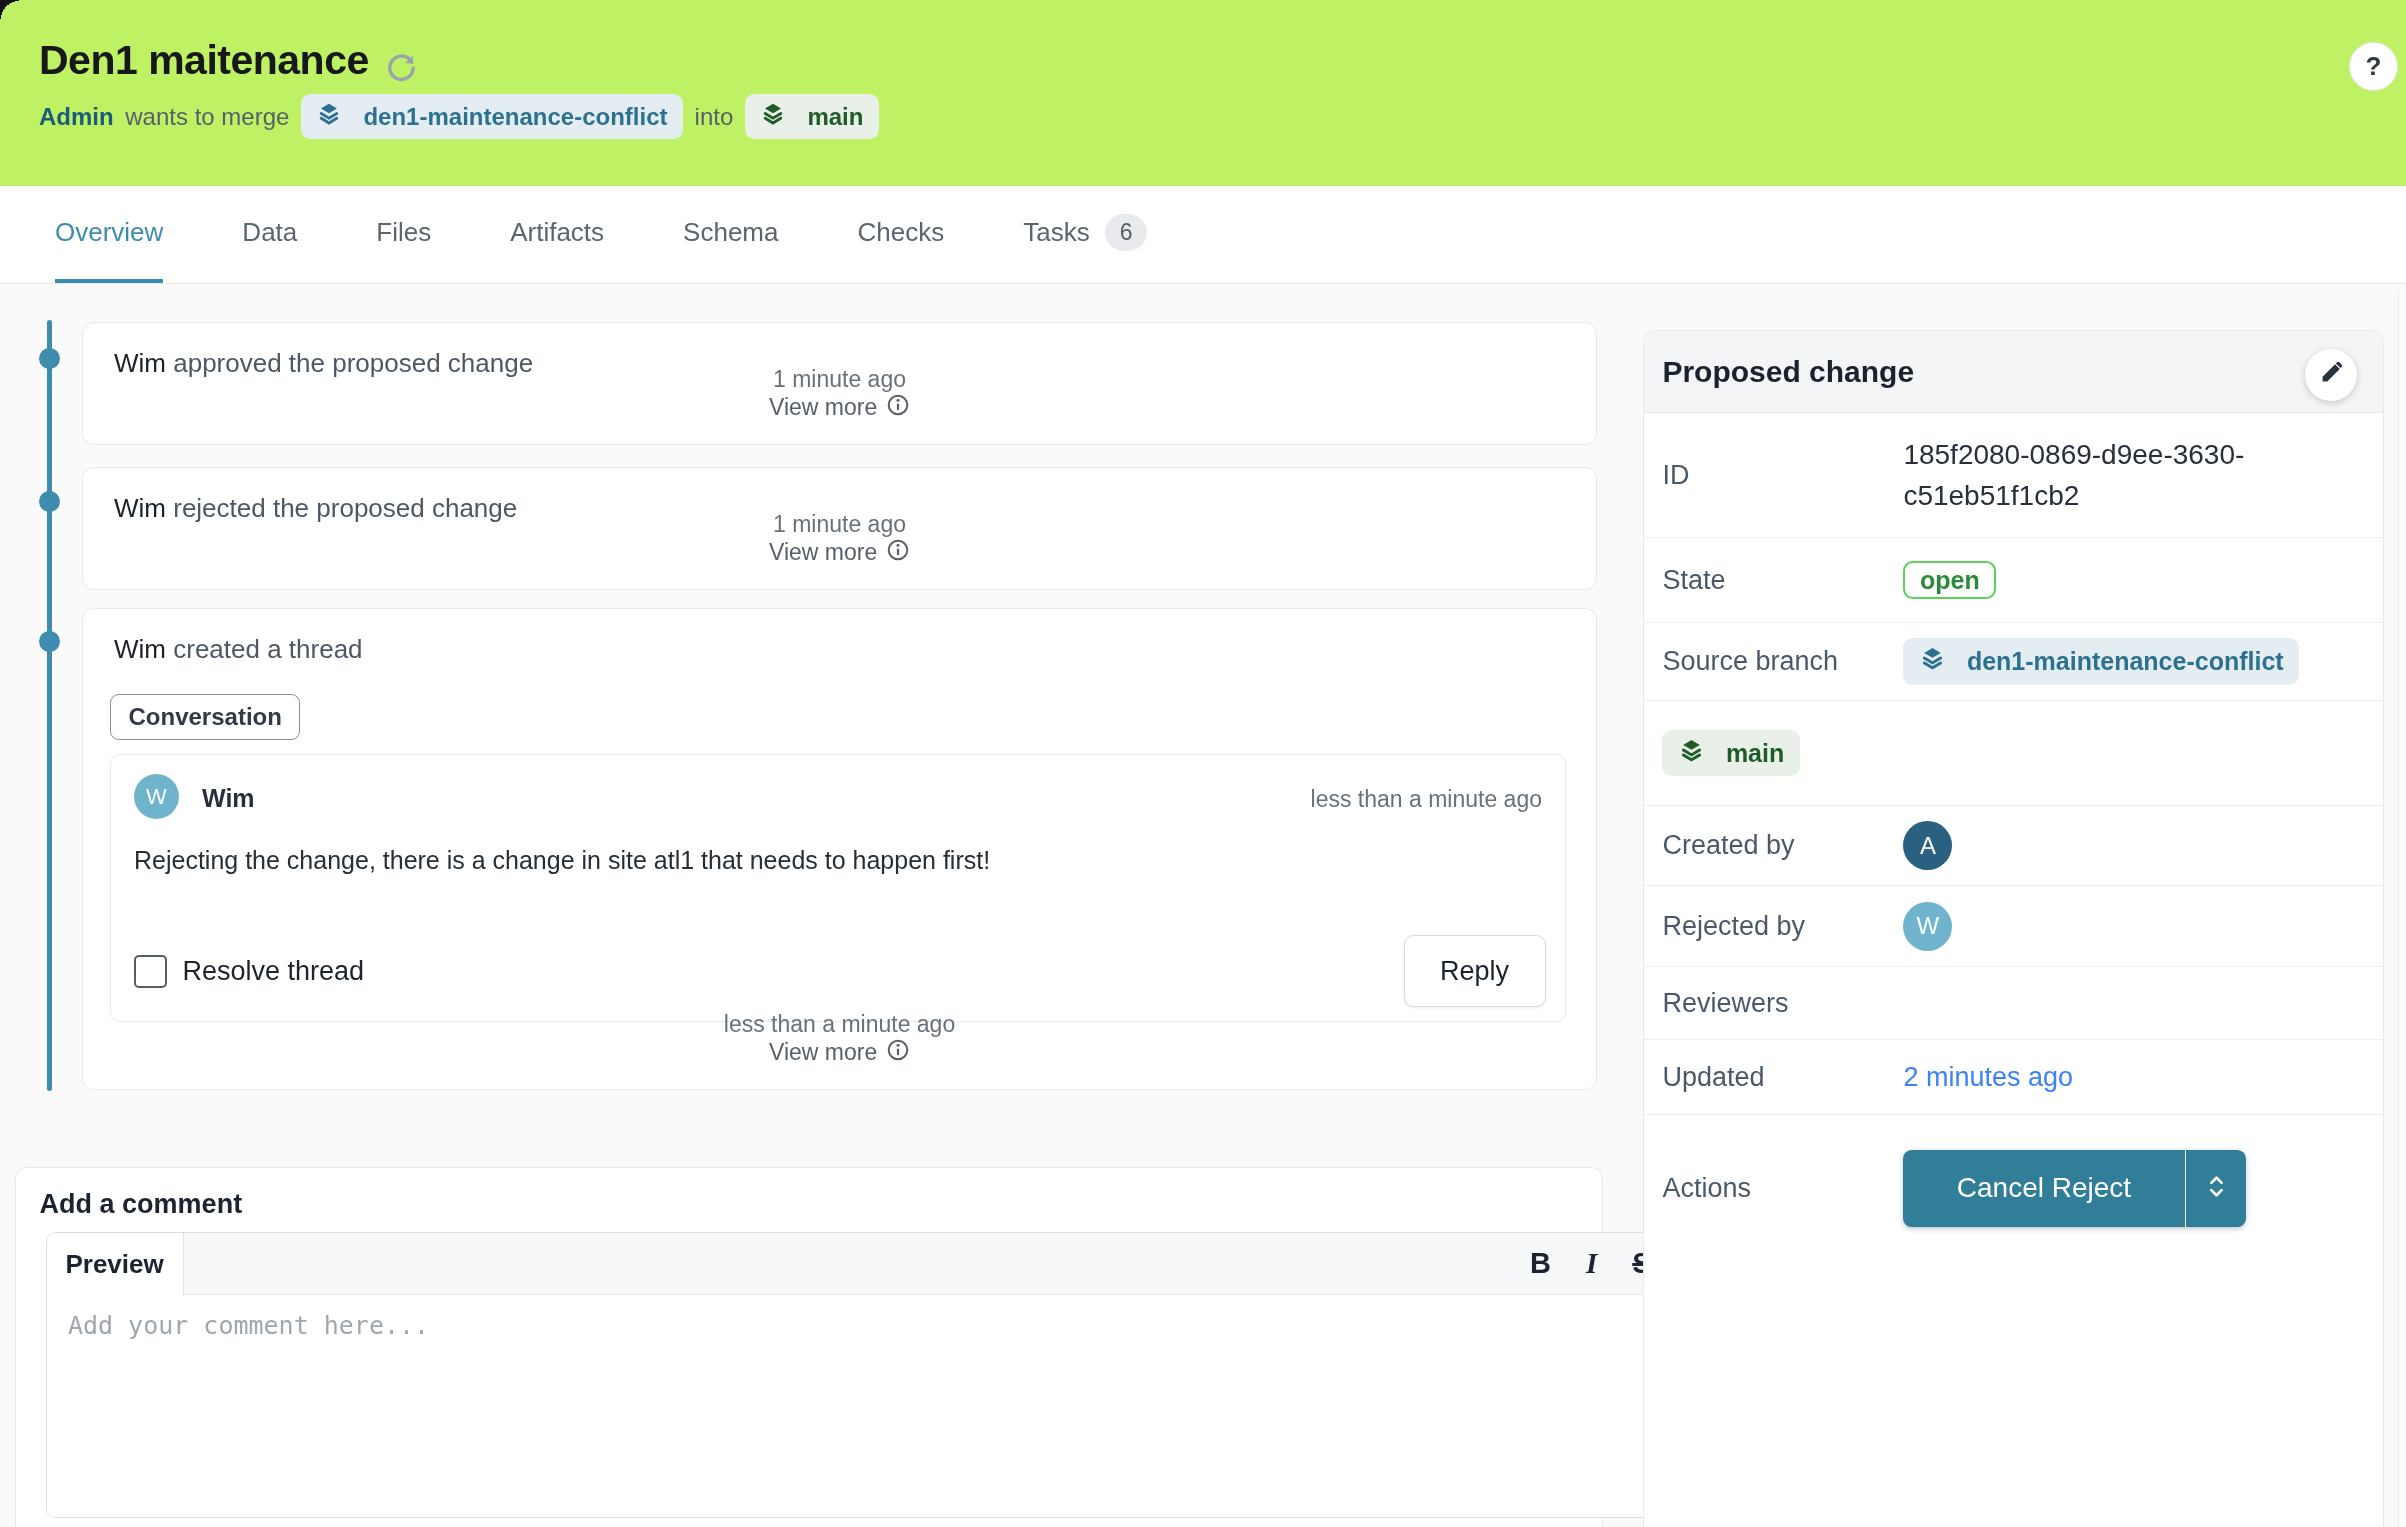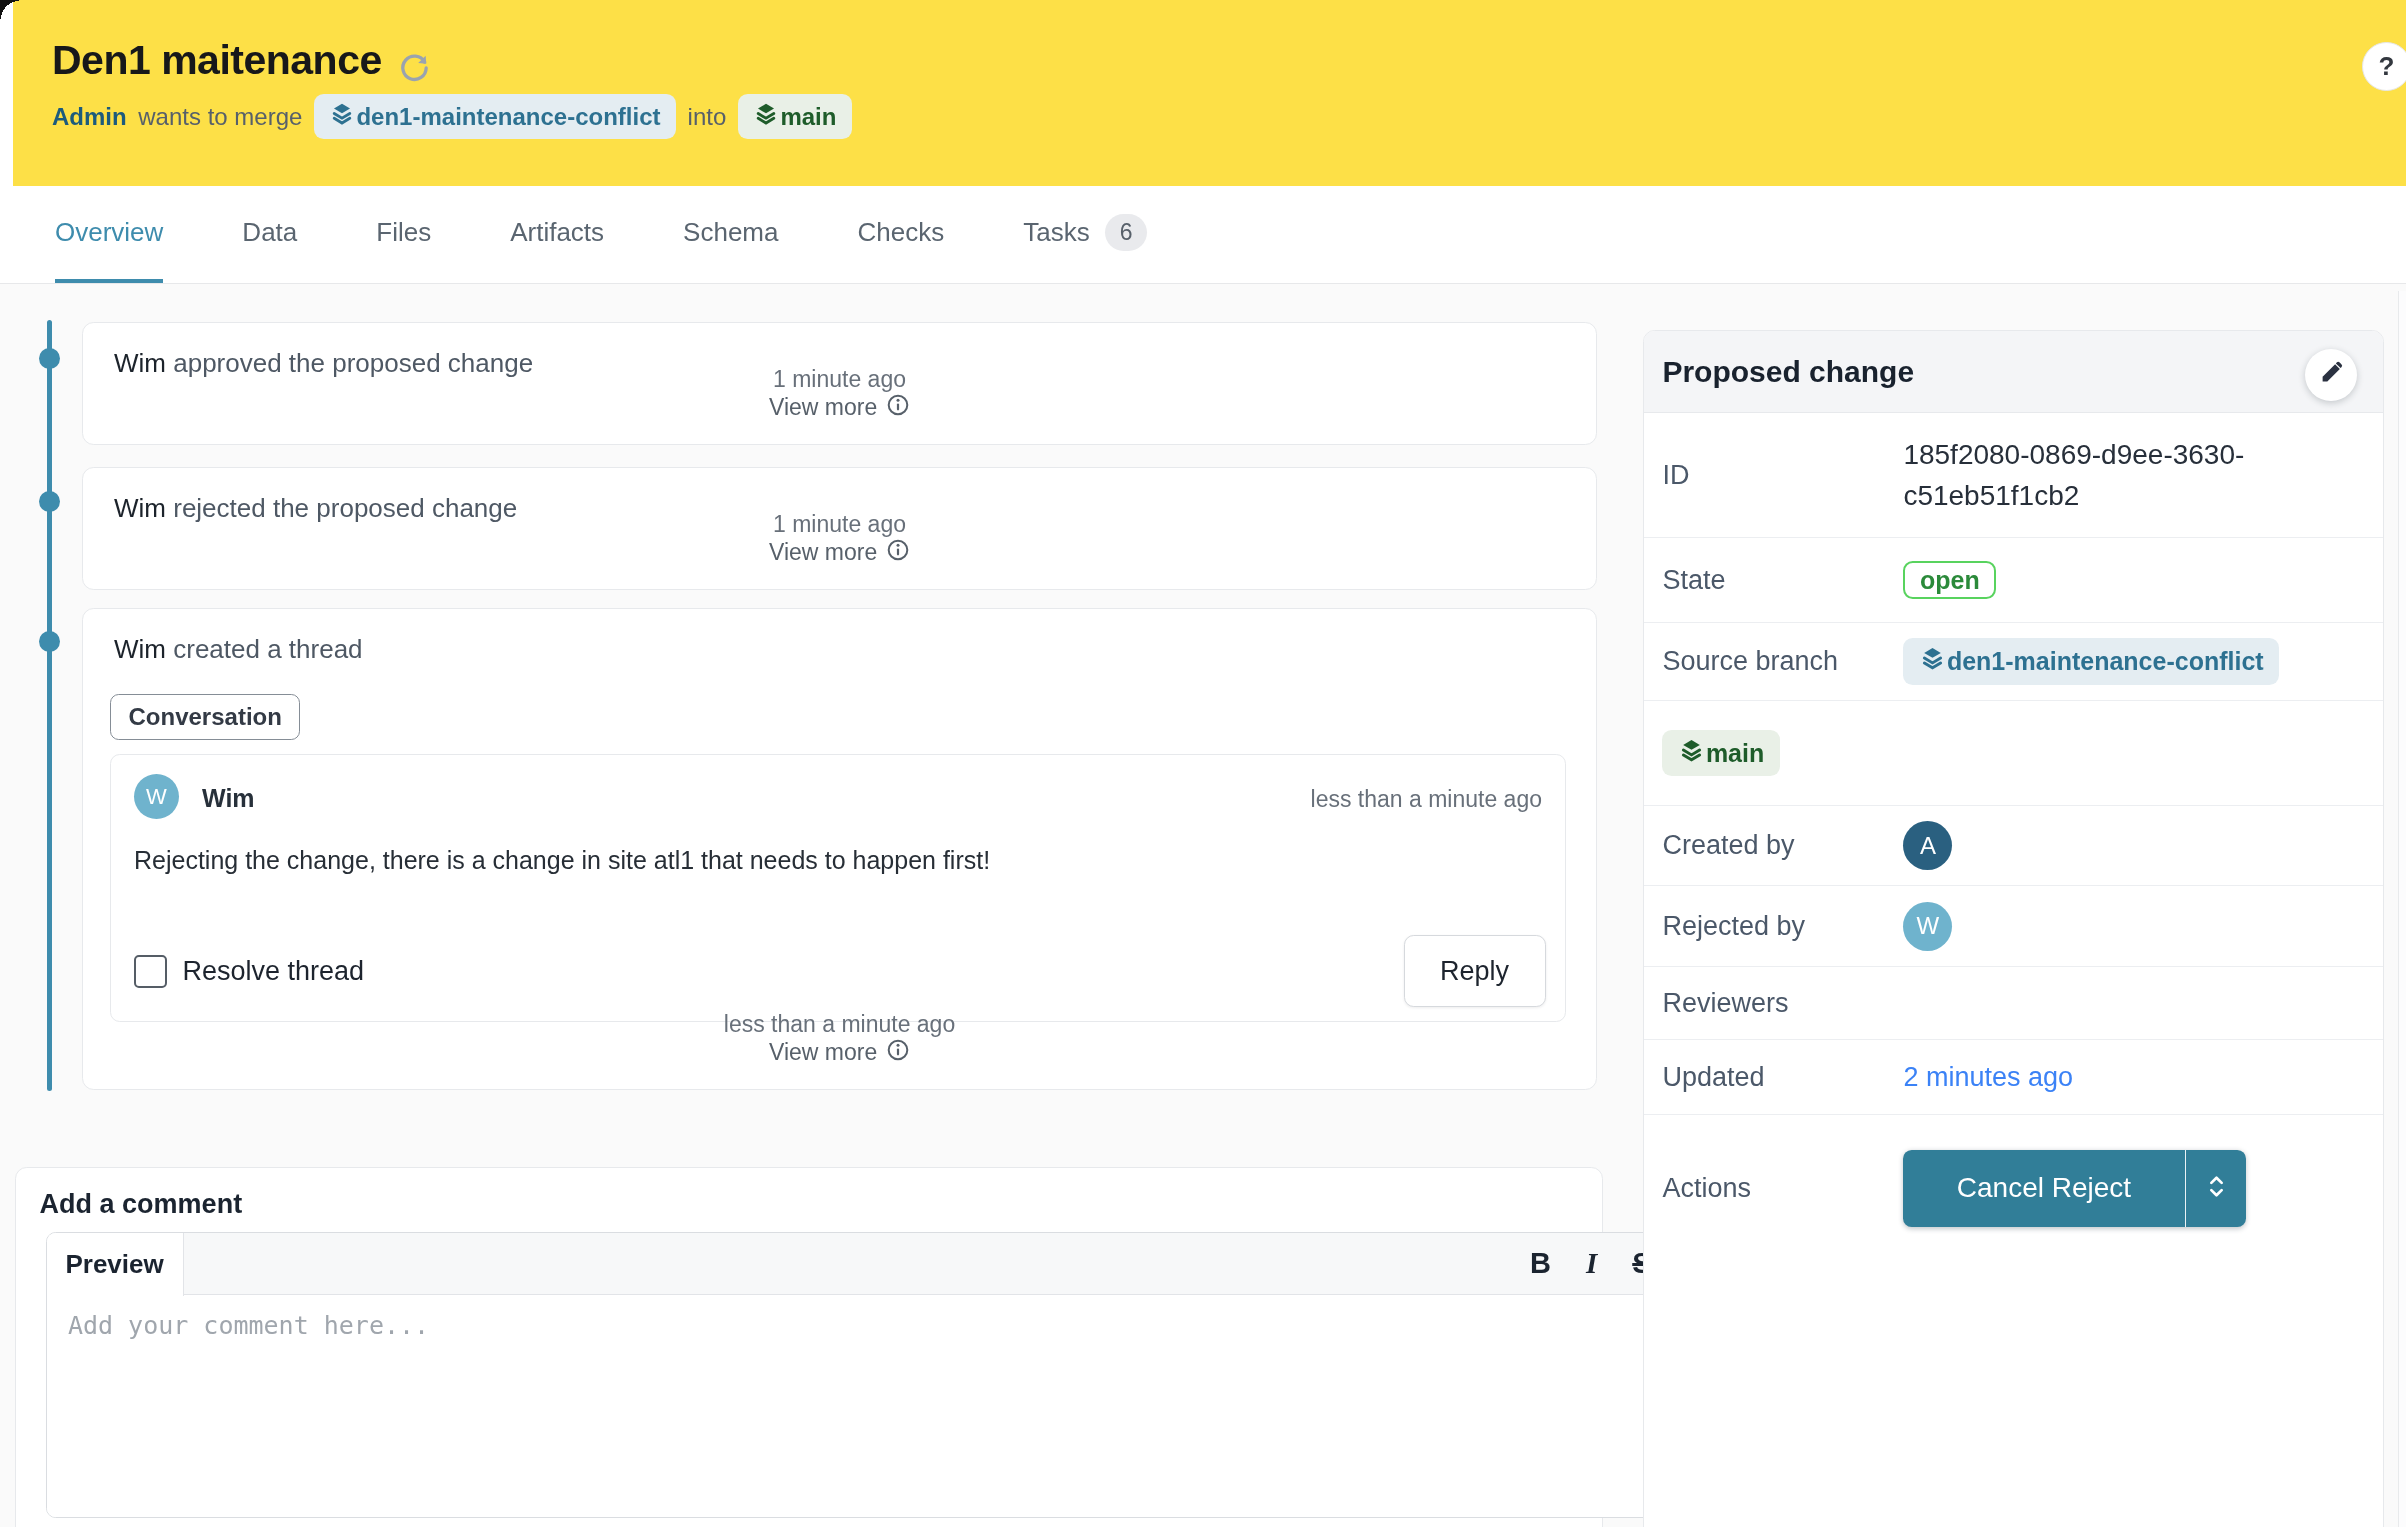--- a/index.html
+++ b/index.html
@@ -5,29 +5,29 @@
   * { margin:0; padding:0; box-sizing:border-box; }
   html,body { width:2407px; height:1527px; overflow:hidden; background:#fff;
     font-family:"Liberation Sans", sans-serif; -webkit-font-smoothing:antialiased; }
   #app { position:relative; width:2407px; height:1527px; background:#fff; }
 
   
   #corner { position:absolute; top:0; left:0; width:19.4px; height:19.4px;
     background:radial-gradient(circle at 19.4px 19.4px, transparent 18.4px, #111 18.4px); z-index:50; }
 
   
-  .top { position:absolute; top:0; left:13px; right:0; height:186px; background:#fde047; }
+  .top { position:absolute; top:0; left:0; right:0; height:186px; background:#bef264; }
   .page-title { position:absolute; left:39px; top:37px; font-size:41px; font-weight:700; color:#17181a; letter-spacing:-0.5px; }
   .refresh-btn { position:absolute; left:382px; top:49px; width:39px; height:39px; display:flex; align-items:center; justify-content:center; cursor:pointer; }
   .help-btn { position:absolute; left:2349px; top:42px; width:49px; height:49px; border-radius:50%;
     border:1.9px solid #e5e6e9; background:#fff; display:flex; align-items:center; justify-content:center;
     font-size:26px; color:#33383f; font-weight:600; }
   .subtitle { position:absolute; left:39px; top:95px; height:43px; display:flex; align-items:center; gap:11.6px; font-size:24px; color:#57606a; }
   .subtitle .author { color:#1d5b7c; font-weight:700; }
-  .branch-badge { display:inline-flex; align-items:center; gap:1px; padding:6.8px 15.5px; border-radius:9.7px; font-size:24px; font-weight:700; }
+  .branch-badge { display:inline-flex; align-items:center; gap:21px; padding:6.8px 15.5px; border-radius:9.7px; font-size:24px; font-weight:700; }
   .branch-badge svg { flex:0 0 auto; }
   .badge-blue { background:#e4edf2; color:#2d7191; }
   .badge-green { background:#e9f0e7; color:#1e5c2a; }
 
   
   .tabs { position:absolute; top:186px; left:0; right:0; height:98px; border-bottom:1.9px solid #e7e8ea;
     display:flex; align-items:stretch; padding-left:55px; background:#fff; }
   .tab { display:flex; align-items:center; gap:15.5px; margin-right:79px; font-size:26px; color:#5a6570;
     border-bottom:4.9px solid transparent; cursor:pointer; }
   .tab.active { color:#3e8cad; border-bottom-color:#3e8cad; }

